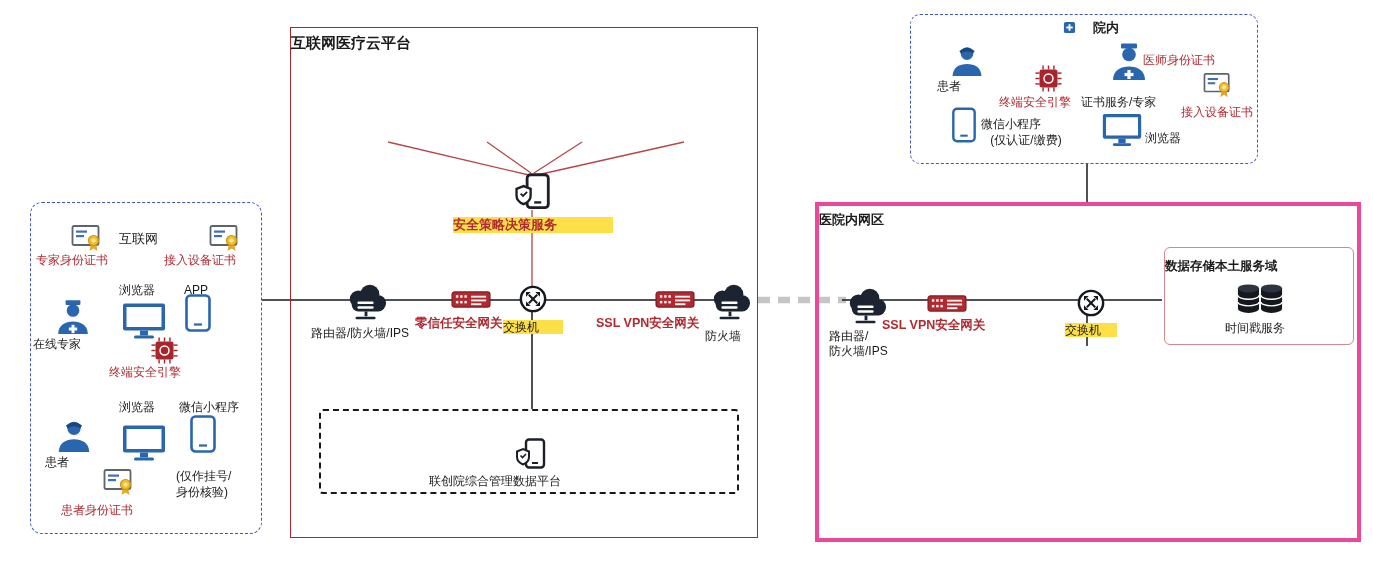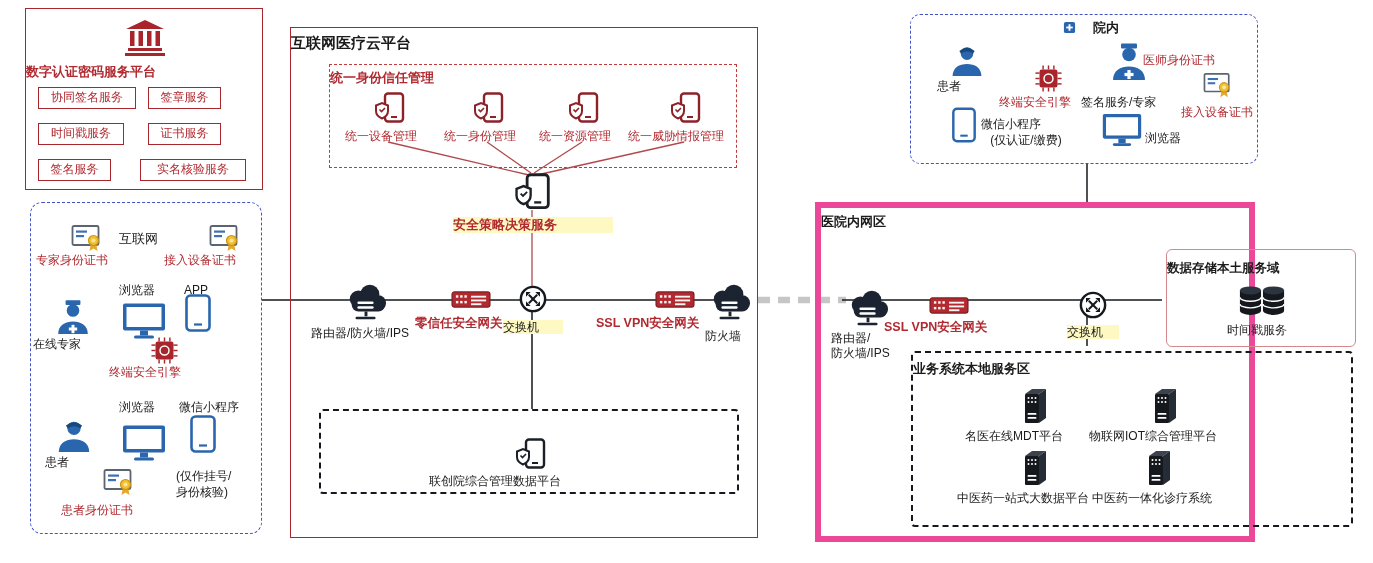--- a/index.html
+++ b/index.html
@@ -9,29 +9,29 @@
   .wires { position:absolute; left:0; top:0; pointer-events:none; }
   .w  { stroke:#15181d; stroke-width:1.5; }
   .wr { stroke:#b2484c; stroke-width:1.3; fill:none; }
   .box { position:absolute; }
   .box-a { left:25px; top:8px; width:238px; height:182px; border:1.5px solid #a8262b; }
   .box-b { left:30px; top:202px; width:232px; height:332px; border:1.6px dashed #4053c4; border-radius:12px; }
   .box-c { left:290px; top:27px; width:468px; height:511px; border:1.5px solid #a8262b; }
   .box-c-inner { position:absolute; left:38px; top:36px; width:408px; height:104px; border:1.5px dashed #c13b3b; }
   .box-c-zone  { position:absolute; left:28px; top:381px; width:420px; height:85px; border:2px dashed #15181d; border-radius:4px; }
   .box-d { left:910px; top:14px; width:348px; height:150px; border:1.6px dashed #4053c4; border-radius:10px; }
-  .box-e { left:815px; top:202px; width:440px; height:340px; border:6px solid #ec4899; }
+  .box-e { left:815px; top:202px; width:546px; height:340px; border:4px solid #ec4899; }
   .box-e-data { position:absolute; left:345px; top:41px; width:190px; height:98px; border:1.5px solid #d4888c; border-radius:6px; }
   .box-e-zone { position:absolute; left:90px; top:143px; width:442px; height:176px; border:2px dashed #15181d; border-radius:4px; }
   .lbl { position:absolute; font-size:12px; color:#1b1b1b; text-align:left; line-height:1.2; white-space:nowrap; }
   .red { color:#b02a30; }
   .bold { font-weight:700; }
   .s13 { font-size:13px; }
   .s15 { font-size:15px; }
-  .wbg { background:#fef9c3; }
+  .wbg { background:#fde047; }
   .svc { position:absolute; height:22px; line-height:19px; border:1.2px solid #a8262b; color:#b02a30;
          font-size:12px; text-align:center; background:#fff; }
   .ic { position:absolute; }
 </style>
 </head>
 <body>
 
 <div class="canvas">
 
   <svg width="0" height="0" style="position:absolute" aria-hidden="true">
@@ -188,32 +188,20 @@
     <path class="wr" d="M388 142 L529 175"></path>
     <path class="wr" d="M487 142 L531 173"></path>
     <path class="wr" d="M582 142 L534 173"></path>
     <path class="wr" d="M684 142 L537 175"></path>
     <line class="wr" x1="532" y1="210" x2="532" y2="299"></line>
     <line class="w" x1="532" y1="312" x2="532" y2="409"></line>
     <line class="w" x1="1087" y1="164" x2="1087" y2="203"></line>
     <line class="w" x1="1087" y1="312" x2="1087" y2="346"></line>
   </svg>
 
-  <div class="box box-a">
-    <svg class="ic" style="left:99px;top:11px;width:40px;height:36px">
-        <use href="#i-bank"></use>
-      </svg>
-    <div class="lbl red bold s13" style="left:0;top:55px;width:235px">数字认证密码服务平台</div>
-    <div class="svc" style="left:12px;top:78px;width:98px">协同签名服务</div>
-    <div class="svc" style="left:122px;top:78px;width:73px">签章服务</div>
-    <div class="svc" style="left:12px;top:114px;width:86px">时间戳服务</div>
-    <div class="svc" style="left:122px;top:114px;width:73px">证书服务</div>
-    <div class="svc" style="left:12px;top:150px;width:73px">签名服务</div>
-    <div class="svc" style="left:114px;top:150px;width:106px">实名核验服务</div>
-  </div>
 
   <div class="box box-b">
     <svg class="ic" style="left:40px;top:20px;width:32px;height:30px">
         <use href="#i-cert"></use>
       </svg>
     <div class="lbl red" style="left:5px;top:50px;width:105px">专家身份证书</div>
     <div class="lbl s13" style="left:88px;top:28px;width:60px">互联网</div>
     <svg class="ic" style="left:178px;top:20px;width:32px;height:30px">
         <use href="#i-cert"></use>
       </svg>
@@ -255,39 +243,20 @@
     <div class="lbl" style="left:145px;top:282px;width:90px">身份核验)</div>
     <svg class="ic" style="left:72px;top:264px;width:32px;height:30px">
         <use href="#i-cert"></use>
       </svg>
     <div class="lbl red" style="left:30px;top:300px;width:115px">患者身份证书</div>
   </div>
 
   <div class="box box-c">
     <div class="lbl bold s15" style="left:0;top:6px;width:465px">互联网医疗云平台</div>
 
-    <div class="box-c-inner">
-      <div class="lbl red bold s13" style="left:0;top:5px;width:405px">统一身份信任管理</div>
-      <svg class="ic" style="left:44px;top:26px;width:32px;height:36px">
-          <use href="#i-mgmt"></use>
-        </svg>
-      <svg class="ic" style="left:143px;top:26px;width:32px;height:36px">
-          <use href="#i-mgmt"></use>
-        </svg>
-      <svg class="ic" style="left:238px;top:26px;width:32px;height:36px">
-          <use href="#i-mgmt"></use>
-        </svg>
-      <svg class="ic" style="left:340px;top:26px;width:32px;height:36px">
-          <use href="#i-mgmt"></use>
-        </svg>
-      <div class="lbl red" style="left:15px;top:64px;width:90px">统一设备管理</div>
-      <div class="lbl red" style="left:114px;top:64px;width:90px">统一身份管理</div>
-      <div class="lbl red" style="left:209px;top:64px;width:90px">统一资源管理</div>
-      <div class="lbl red" style="left:298px;top:64px;width:108px">统一威胁情报管理</div>
-    </div>
 
     <svg class="ic" style="left:223px;top:145px;width:38px;height:40px">
         <use href="#i-darkdev"></use>
       </svg>
     <div class="lbl red bold s13 wbg" style="left:162px;top:189px;width:160px">安全策略决策服务</div>
 
     <svg class="ic" style="left:52px;top:252px;width:46px;height:42px">
         <use href="#i-cloudrouter"></use>
       </svg>
     <div class="lbl" style="left:20px;top:298px;width:110px">路由器/防火墙/IPS</div>
@@ -332,21 +301,21 @@
     <div class="lbl" style="left:26px;top:64px;width:60px">患者</div>
 
     <svg class="ic" style="left:124px;top:50px;width:27px;height:27px">
         <use href="#i-chip"></use>
       </svg>
     <div class="lbl red" style="left:88px;top:80px;width:100px">终端安全引擎</div>
 
     <svg class="ic" style="left:198px;top:26px;width:40px;height:40px">
         <use href="#i-doctor"></use>
       </svg>
-    <div class="lbl" style="left:170px;top:80px;width:96px">签名服务/专家</div>
+    <div class="lbl" style="left:170px;top:80px;width:96px">证书服务/专家</div>
 
     <div class="lbl red" style="left:232px;top:38px;width:92px">医师身份证书</div>
     <svg class="ic" style="left:292px;top:56px;width:30px;height:28px">
         <use href="#i-cert"></use>
       </svg>
     <div class="lbl red" style="left:270px;top:90px;width:78px">接入设备证书</div>
 
     <svg class="ic" style="left:40px;top:92px;width:26px;height:36px">
         <use href="#i-phone"></use>
       </svg>
@@ -379,34 +348,15 @@
     <div class="lbl wbg" style="left:246px;top:117px;width:52px">交换机</div>
 
     <div class="box-e-data">
       <div class="lbl bold" style="left:0;top:11px;width:186px;font-size:12.5px">数据存储本土服务域</div>
       <svg class="ic" style="left:71px;top:34px;width:48px;height:35px">
           <use href="#i-db"></use>
         </svg>
       <div class="lbl" style="left:60px;top:73px;width:70px">时间戳服务</div>
     </div>
 
-    <div class="box-e-zone">
-      <div class="lbl bold s13" style="left:0;top:8px;width:438px">业务系统本地服务区</div>
-      <svg class="ic" style="left:108px;top:34px;width:28px;height:38px">
-          <use href="#i-server"></use>
-        </svg>
-      <svg class="ic" style="left:238px;top:34px;width:28px;height:38px">
-          <use href="#i-server"></use>
-        </svg>
-      <div class="lbl" style="left:52px;top:76px;width:140px">名医在线MDT平台</div>
-      <div class="lbl" style="left:176px;top:76px;width:155px">物联网IOT综合管理平台</div>
-      <svg class="ic" style="left:108px;top:96px;width:28px;height:38px">
-          <use href="#i-server"></use>
-        </svg>
-      <svg class="ic" style="left:232px;top:96px;width:28px;height:38px">
-          <use href="#i-server"></use>
-        </svg>
-      <div class="lbl" style="left:44px;top:138px;width:156px">中医药一站式大数据平台</div>
-      <div class="lbl" style="left:179px;top:138px;width:134px">中医药一体化诊疗系统</div>
-    </div>
   </div>
 
 </div>
 
 </body></html>

